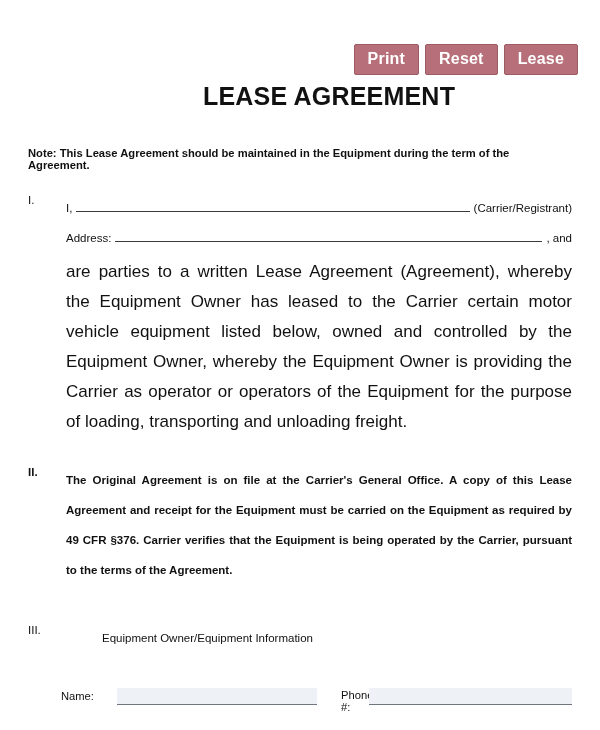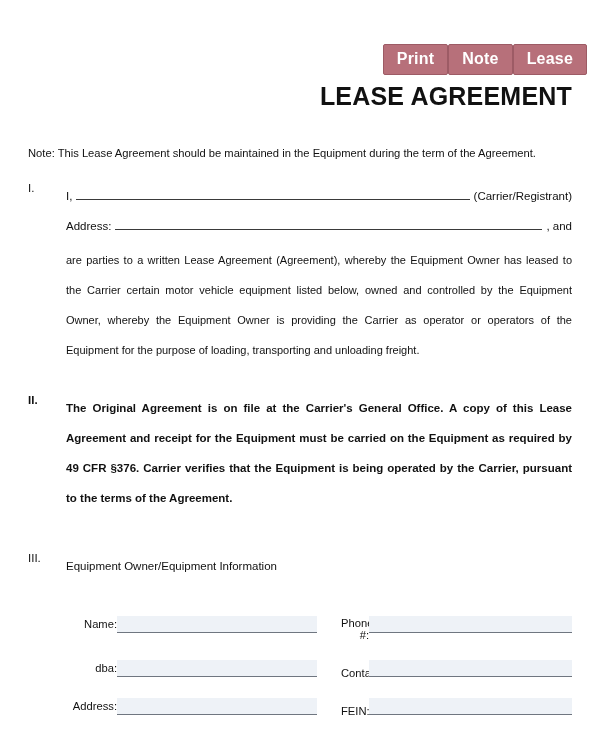--- a/index.html
+++ b/index.html
@@ -20,22 +20,23 @@
     width: 600px;
     height: 730px;
     background: #ffffff;
     box-sizing: border-box;
   }
 
   
   .toolbar {
     position: absolute;
     top: 44px;
-    right: 13px;
+    right: 22px;
     display: flex;
+    gap: 6px;
   }
   .tb-btn {
     background: #b7707a;
     color: #ffffff;
     font-size: 16px;
     font-weight: bold;
     font-family: "Liberation Sans", sans-serif;
     padding: 6px 13px 7px 13px;
     border: 1px solid #9d5b65;
     border-radius: 2px;
@@ -50,29 +51,29 @@
     left: 28px;
     top: 0;
     width: 544px;
   }
 
   .title {
     margin-top: 82px;
     font-size: 25px;
     font-weight: bold;
     letter-spacing: .2px;
-    text-align: right;
+    text-align: left;
     padding-left: 175px;
     color: #111;
   }
 
   .note {
     margin-top: 36px;
     font-size: 11.2px;
-    font-weight: normal;
+    font-weight: bold;
     color: #111;
   }
 
   .clause {
     display: flex;
     margin-top: 22px;
   }
   .clause-num {
     width: 38px;
     flex: 0 0 38px;
@@ -100,48 +101,48 @@
     height: 13px;
     margin: 0 4px;
   }
   .tail { flex: 0 0 auto; }
 
   .para {
     margin-top: 4px;
   }
   .para p {
     margin: 0;
-    font-size: 11px;
+    font-size: 17px;
     line-height: 30px;
     text-align: justify;
   }
 
   .clause2 .clause-body p {
     line-height: 30px;
   }
 
   .section-head {
     font-size: 11.5px;
     color: #111;
+    margin-left: 36px;
   }
 
   
   .fields {
     margin-top: 26px;
     display: grid;
     grid-template-columns: 56px 200px 52px 1fr;
     row-gap: 16px;
     column-gap: 0px;
     align-items: center;
     padding-left: 33px;
   }
   .f-label {
     font-size: 11.2px;
     color: #111;
-    text-align: right;
   }
   .f-input {
     height: 17px;
     background: #eef2f7;
     border: 0;
     border-bottom: 1px solid #6f7680;
     box-sizing: border-box;
     font-family: "Liberation Sans", sans-serif;
     font-size: 11px;
     padding: 0 3px;
@@ -153,21 +154,21 @@
     margin-top: 10px;
   }
 </style>
 </head>
 <body>
 
 <div class="page">
 
   <div class="toolbar">
     <button class="tb-btn">Print</button>
-    <button class="tb-btn">Note</button>
+    <button class="tb-btn">Reset</button>
     <button class="tb-btn">Lease</button>
   </div>
 
   <div class="doc">
 
     <div class="title">LEASE AGREEMENT</div>
 
     <div class="note">Note: This Lease Agreement should be maintained in the Equipment during the term of the Agreement.</div>
 
     <div class="clause">

